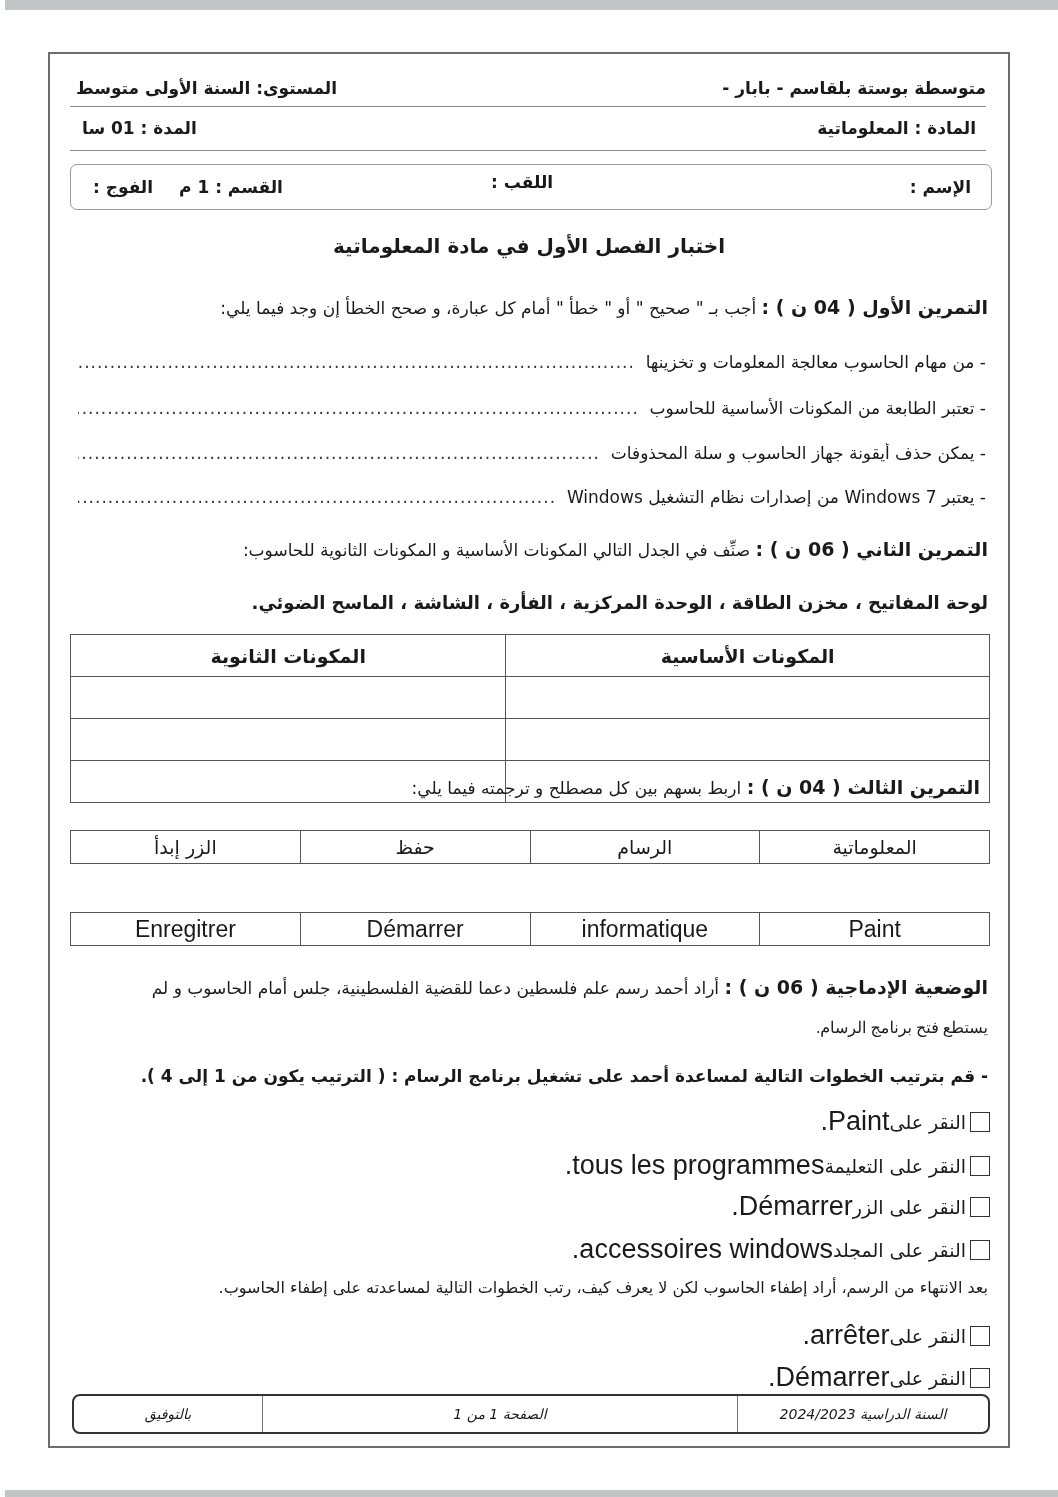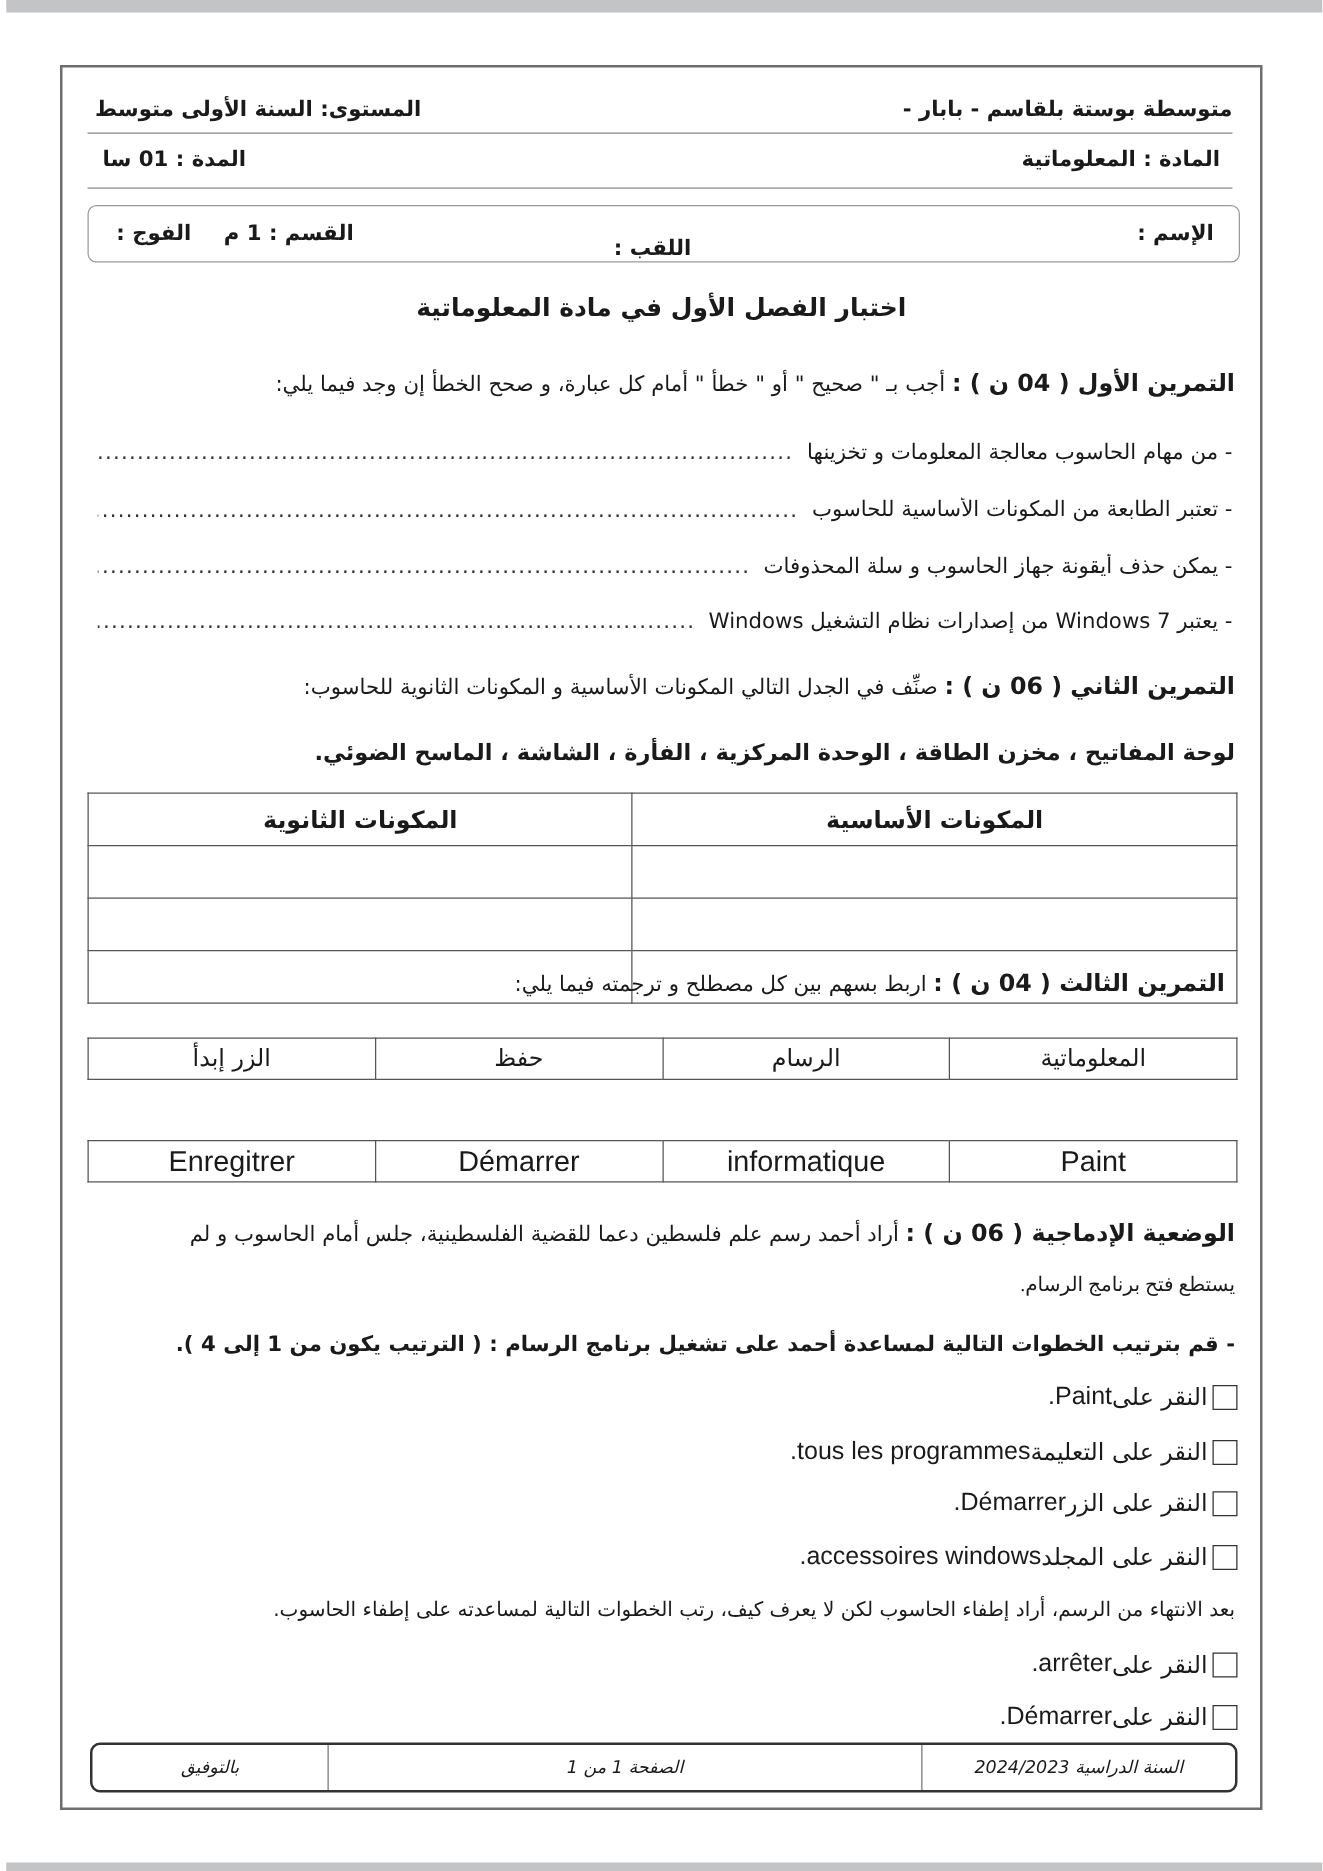--- a/index.html
+++ b/index.html
@@ -32,21 +32,21 @@
 
   table.cls { position:absolute; left:20px; top:580px; width:920px; border-collapse:collapse; direction:rtl; }
   table.cls td, table.cls th { border:1.5px solid #555; height:33px; font-size:19px; font-weight:bold; text-align:center; padding:4px; }
   table.match { position:absolute; left:20px; width:920px; border-collapse:collapse; direction:rtl; table-layout:fixed; }
   table.match td { border:1.5px solid #555; height:32px; text-align:center; padding:0; }
   table.ar td { font-size:19px;margin-left:32px; }
   table.fr td { font-size:23px; font-family:"Liberation Sans", sans-serif; }
 
   .check-line { position:absolute; right:18px; direction:rtl; display:flex; align-items:center; font-size:19px; white-space:nowrap; }
   .check-line .box { width:20px; height:20px; border:1.5px solid #333; box-sizing:border-box; margin-left:4px; display:inline-block; }
-  .check-line .fr { font-family:"Liberation Sans", sans-serif; font-size:20px; }
+  .check-line .fr { font-family:"Liberation Sans", sans-serif; font-size:27px; }
 
   .footer {
     position:absolute; left:22px; top:1340px; width:918px; height:40px;
     border:2px solid #333; border-radius:8px; box-sizing:border-box; display:flex; direction:rtl; overflow:hidden;
   }
   .footer .cell { display:flex; align-items:center; justify-content:center; font-size:14px; border-left:1px solid #777;font-style:italic; }
   .footer .cell:last-child { border-left:none; }
 </style>
 </head>
 <body>
@@ -57,21 +57,21 @@
 
   <div class="abs hdr rtl" style="right:22px; top:24px;">متوسطة بوستة بلقاسم - بابار -</div>
   <div class="abs hdr rtl" style="left:26px; top:24px;">المستوى: السنة الأولى متوسط</div>
   <div class="hr" style="top:52px;"></div>
   <div class="abs hdr rtl" style="right:32px; top:64px;">المادة : المعلوماتية</div>
   <div class="abs hdr rtl" style="left:32px; top:64px;">المدة : 01 سا</div>
   <div class="hr" style="top:96px;"></div>
 
   <div class="infobox">
     <div class="abs hdr rtl" style="right:20px; top:12px;">الإسم :</div>
-    <div class="abs hdr rtl" style="left:420px; top:24px;">اللقب :</div>
+    <div class="abs hdr rtl" style="left:420px; top:7px;">اللقب :</div>
     <div class="abs hdr rtl" style="left:108px; top:12px;">القسم : 1 م</div>
     <div class="abs hdr rtl" style="left:22px; top:12px;">الفوج :</div>
   </div>
 
   <div class="title rtl">اختبار الفصل الأول في مادة المعلوماتية</div>
 
   <div class="ex-line" style="top:242px;">
     <span class="lbl">التمرين الأول ( 04 ن ) :</span><span> أجب بـ " صحيح " أو " خطأ " أمام كل عبارة، و صحح الخطأ إن وجد فيما يلي:</span>
   </div>
 

